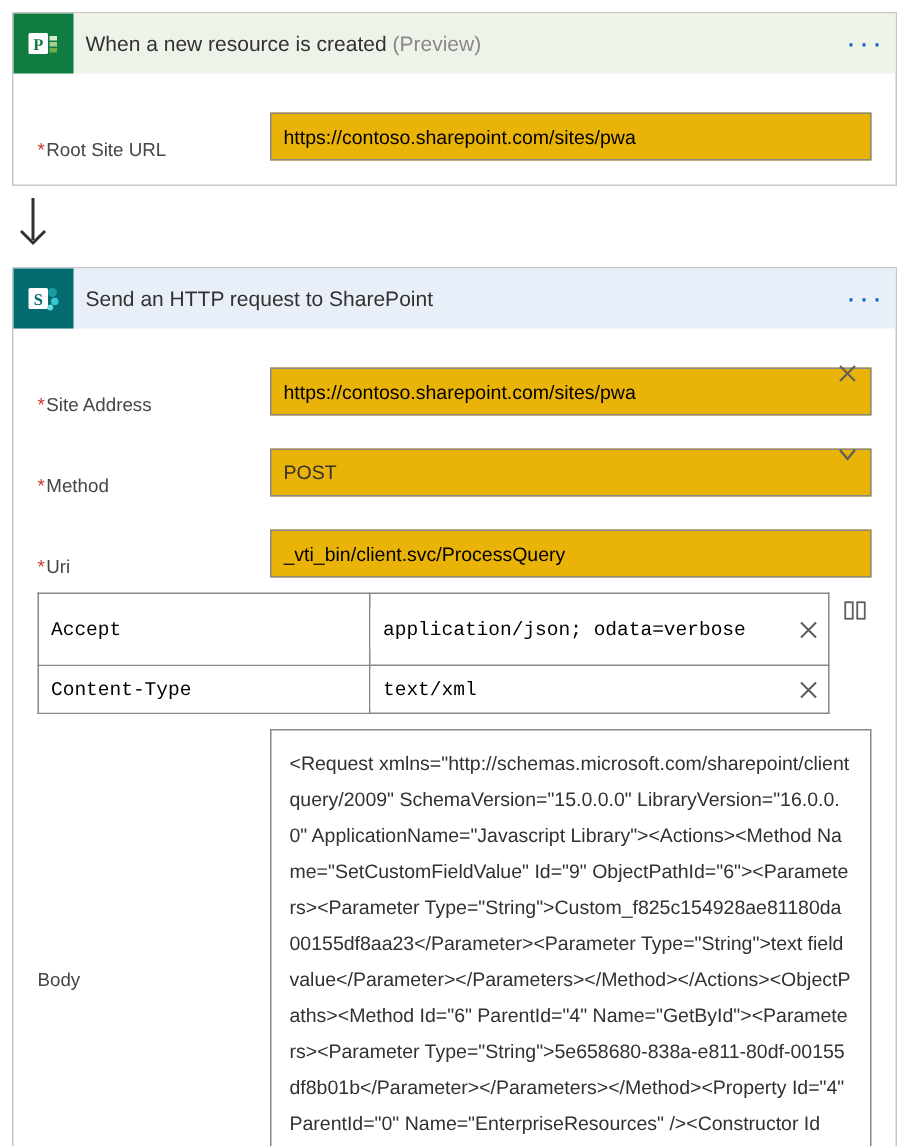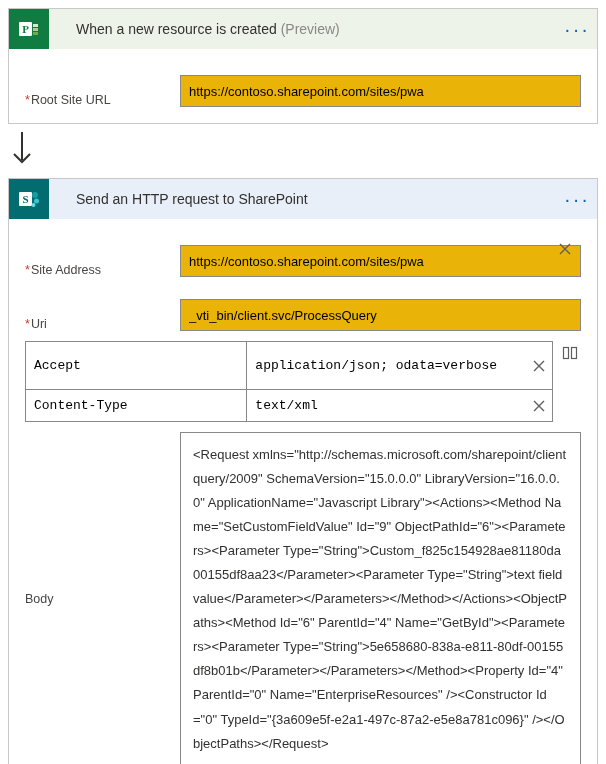--- a/index.html
+++ b/index.html
@@ -29,21 +29,21 @@
     display: flex;
     align-items: center;
     justify-content: center;
     flex: none;
     color: #fff;
   }
   .icon-green { background: #107c41; }
   .icon-blue  { background: #036c70; }
   .card-title {
     flex: 1;
-    padding-left: 27px;
+    padding-left: 8px;
     font-size: 14px;
   }
   .card-title .preview { color: #8a8886; }
   .ellipsis {
     width: 40px;
     text-align: center;
     color: #0b63c4;
     font-size: 20px;
     letter-spacing: 2px;
     cursor: pointer;
@@ -220,20 +220,29 @@
       <div class="field-control">
         <input class="inp with-clear" value="https://contoso.sharepoint.com/sites/pwa" style="">
         <div class="clear-x">
           <svg width="12" height="12" viewBox="0 0 12 12">
               <path d="M1 1 L11 11 M11 1 L1 11" stroke="#605e5c" stroke-width="1.4"></path>
             </svg>
         </div>
       </div>
     </div>
 
+    <div class="field-row">
+      <div class="field-label"><span class="req">*</span><span>Method</span></div>
+      <div class="field-control sel-wrap">
+        <div class="sel">POST</div>
+        <svg class="sel-caret" width="16" height="16" viewBox="0 0 16 16">
+            <polyline points="3,5 8,11 13,5" fill="none" stroke="#605e5c" stroke-width="1.5"></polyline>
+          </svg>
+      </div>
+    </div>
 
     <div class="field-row">
       <div class="field-label"><span class="req">*</span><span>Uri</span></div>
       <div class="field-control">
         <input class="inp" value="_vti_bin/client.svc/ProcessQuery" style="">
       </div>
     </div>
 
     <div class="field-row">
       <div class="headers-block">

